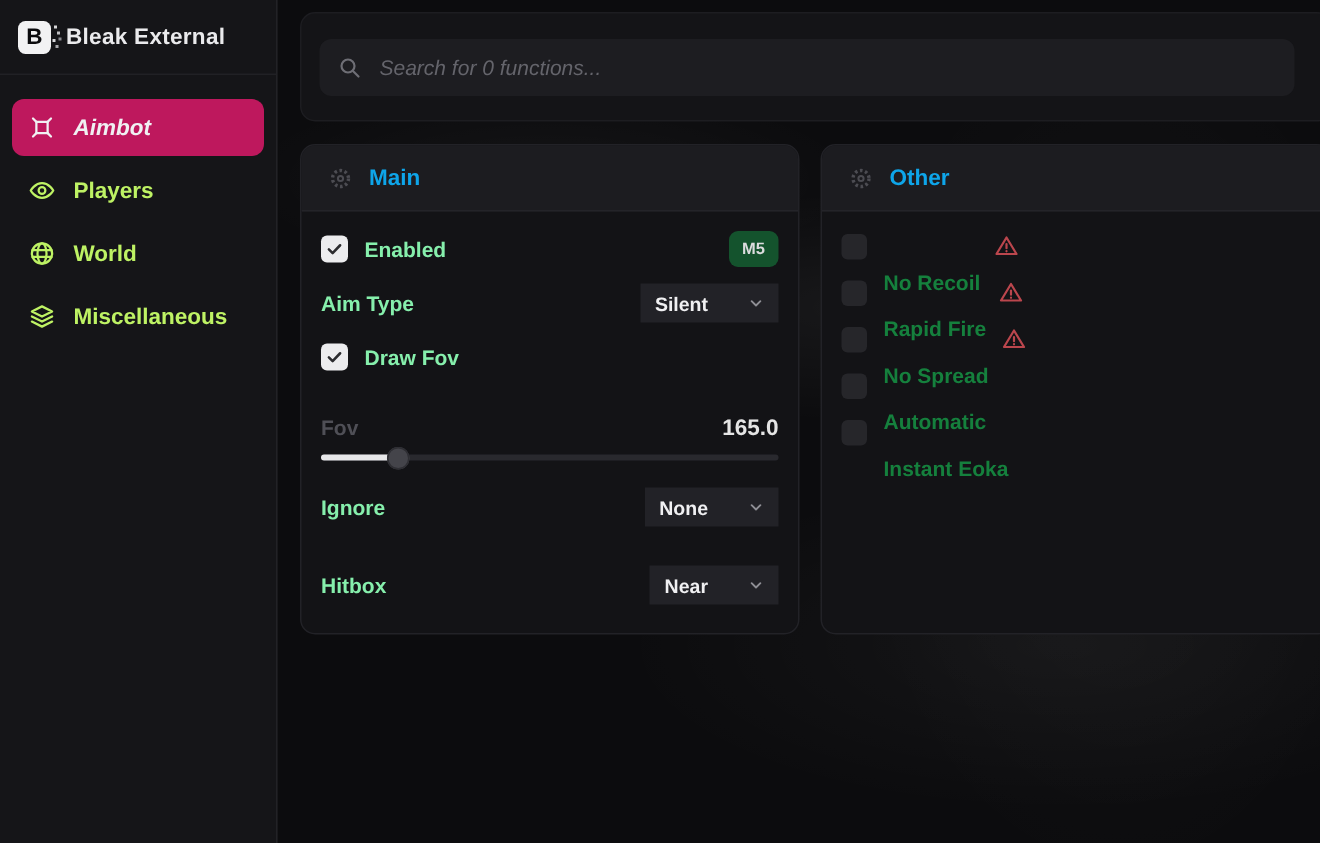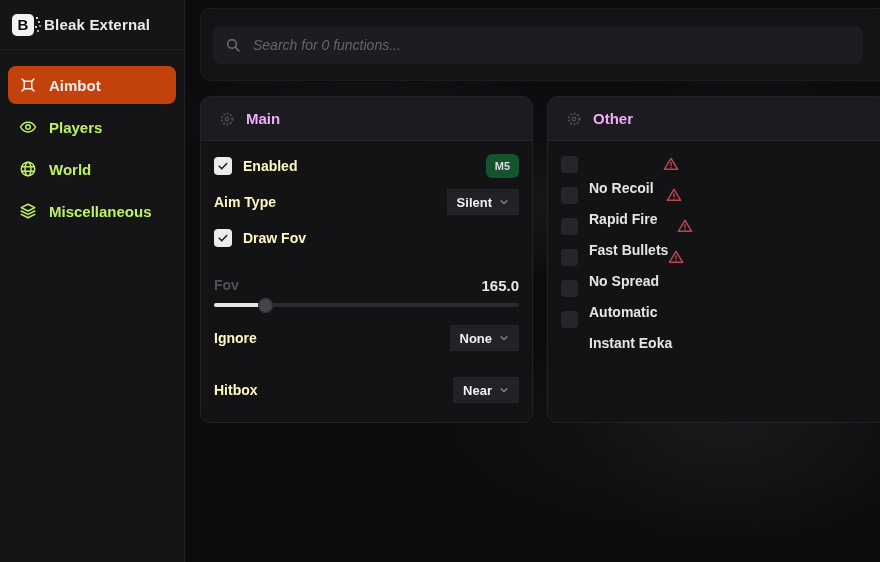--- a/index.html
+++ b/index.html
@@ -14,21 +14,21 @@
     padding:0 12px; border-bottom:1px solid #212125; }
   .logo { position:relative; width:22px; height:22px; background:#f2f2f3; border-radius:5px;
     display:flex; align-items:center; justify-content:center;
     font-weight:700; font-size:15px; color:#0b0b0d; }
   .logo::after { content:""; position:absolute; right:-4px; top:3px; width:2px; height:2px;
     background:#d6d6d8; box-shadow:2px 4px 0 #bfbfc2, -1px 9px 0 #d6d6d8, 1px 13px 0 #a9a9ad, 3px 8px 0 #8a8a8f; }
   .app-title { font-size:15px; font-weight:700; color:#eaeaec; letter-spacing:.2px; }
   .nav { padding:16px 8px 0 8px; }
   .nav-item { display:flex; align-items:center; gap:12px; height:38px; padding:0 11px;
     border-radius:8px; margin-bottom:4px; color:#bef264; font-size:15px; font-weight:600; cursor:pointer; }
-  .nav-item.active { background:#c2410c; color:#f0f0f2; }
+  .nav-item.active { background:#be185d; color:#f0f0f2;font-style:italic; }
   .nav-item .nicon { display:flex; width:18px; height:18px; }
   .nav-item svg { stroke:currentColor; }
 
   
   .content { position:absolute; left:186px; top:0; right:0; bottom:0; background:#0c0c0e; }
   .smoke { position:absolute; inset:0; pointer-events:none;
     background:
       radial-gradient(ellipse 320px 110px at 390px 205px, rgba(255,255,255,.05), transparent 70%),
       radial-gradient(ellipse 420px 160px at 520px 430px, rgba(255,255,255,.04), transparent 70%),
       radial-gradient(ellipse 260px 420px at 560px 300px, rgba(255,255,255,.03), transparent 70%),
@@ -42,52 +42,52 @@
   .search-box svg { stroke:#6e6e75; }
   .search-placeholder { font-size:14px; color:#64646b;font-style:italic; }
 
   .panel { position:absolute; top:96px; background:#131316; border:1px solid #222227;
     border-radius:10px; height:327px; overflow:hidden; }
   .panel-main { left:14px; width:333px; }
   .panel-other { left:361px; right:-8px; }
   .panel-header { height:44px; background:#1c1c20; border-bottom:1px solid #242429;
     display:flex; align-items:center; gap:11px; padding:0 18px; }
   .panel-header svg { stroke:#4c4c52; }
-  .panel-title { font-size:15px; font-weight:700; color:#f0abfc; }
+  .panel-title { font-size:15px; font-weight:700; color:#0ea5e9; }
   .panel-body { padding:12px 13px 0 13px; }
 
   .row { display:flex; align-items:center; height:26px; margin-bottom:10px; }
   .row .spacer { flex:1; }
-  .label { font-size:14px; font-weight:600; color:#fef9c3; }
+  .label { font-size:14px; font-weight:600; color:#86efac; }
   .label.dim { color:#4f4f56; font-weight:600; }
 
   .checkbox { width:18px; height:18px; border-radius:4px; margin-right:11px; cursor:pointer;
     display:flex; align-items:center; justify-content:center; }
   .checkbox.checked { background:#ececee; }
   .checkbox.unchecked { background:#26262a; }
   .checkbox svg { stroke:#2b2b2e; }
 
   .keybind { background:#14532d; color:#dcdcde; font-size:11px; font-weight:700;
     padding:6px 9px; border-radius:6px; cursor:pointer; }
 
-  .dropdown { display:flex; align-items:center; gap:7px; background:#222227;
+  .dropdown { display:flex; align-items:center; gap:27px; background:#222227;
     border-radius:0; height:26px; padding:0 10px; cursor:pointer; }
   .dropdown-value { font-size:13px; font-weight:700; color:#f0f0f2; }
   .dropdown svg { stroke:#8e8e94; }
 
   .fov-value { font-size:15px; font-weight:700; color:#e5e5e5; }
   .slider { position:relative; height:16px; margin:2px 0 12px 0; cursor:pointer; }
   .slider-track { position:absolute; left:0; right:0; top:6px; height:4px; border-radius:2px; background:#29292e; }
   .slider-fill { position:absolute; left:0; top:6px; height:4px; border-radius:2px; background:#e7e7e9; }
   .slider-thumb { position:absolute; top:1px; width:15px; height:15px; margin-left:-8px;
     border-radius:50%; background:#44444a; box-shadow:0 0 0 1px #2e2e33 inset; }
 
   .other-row { display:flex; align-items:center; height:22px; margin-bottom:9px; }
   .other-row .checkbox { width:17px; height:17px; }
-  .other-label { font-size:14px; font-weight:600; color:#e5e5e5;margin-top:47px; }
+  .other-label { font-size:14px; font-weight:600; color:#15803d;margin-top:47px; }
   .warn { display:flex; margin-left:9px; }
   .warn svg { stroke:#bb464d; }
 </style>
 </head>
 <body>
 
 <div class="app">
 
   <div class="sidebar">
     <div class="sidebar-header">
@@ -256,31 +256,20 @@
           <span class="other-label">Rapid Fire</span>
           <span class="warn">
             <svg width="16" height="16" viewBox="0 0 24 24" fill="none" stroke-width="2.2" stroke-linecap="round" stroke-linejoin="round">
               <path d="M12 3.5L22 20H2L12 3.5z"></path>
                 <path d="M12 10v4.2"></path>
                 <path d="M12 17.2v.1"></path>
             </svg>
           </span>
         </div>
 
-        <div class="other-row">
-          <span class="checkbox unchecked"></span>
-          <span class="other-label">Fast Bullets</span>
-          <span class="warn">
-            <svg width="16" height="16" viewBox="0 0 24 24" fill="none" stroke-width="2.2" stroke-linecap="round" stroke-linejoin="round">
-              <path d="M12 3.5L22 20H2L12 3.5z"></path>
-                <path d="M12 10v4.2"></path>
-                <path d="M12 17.2v.1"></path>
-            </svg>
-          </span>
-        </div>
 
         <div class="other-row">
           <span class="checkbox unchecked"></span>
           <span class="other-label">No Spread</span>
           <span class="warn">
             <svg width="16" height="16" viewBox="0 0 24 24" fill="none" stroke-width="2.2" stroke-linecap="round" stroke-linejoin="round">
               <path d="M12 3.5L22 20H2L12 3.5z"></path>
                 <path d="M12 10v4.2"></path>
                 <path d="M12 17.2v.1"></path>
             </svg>

